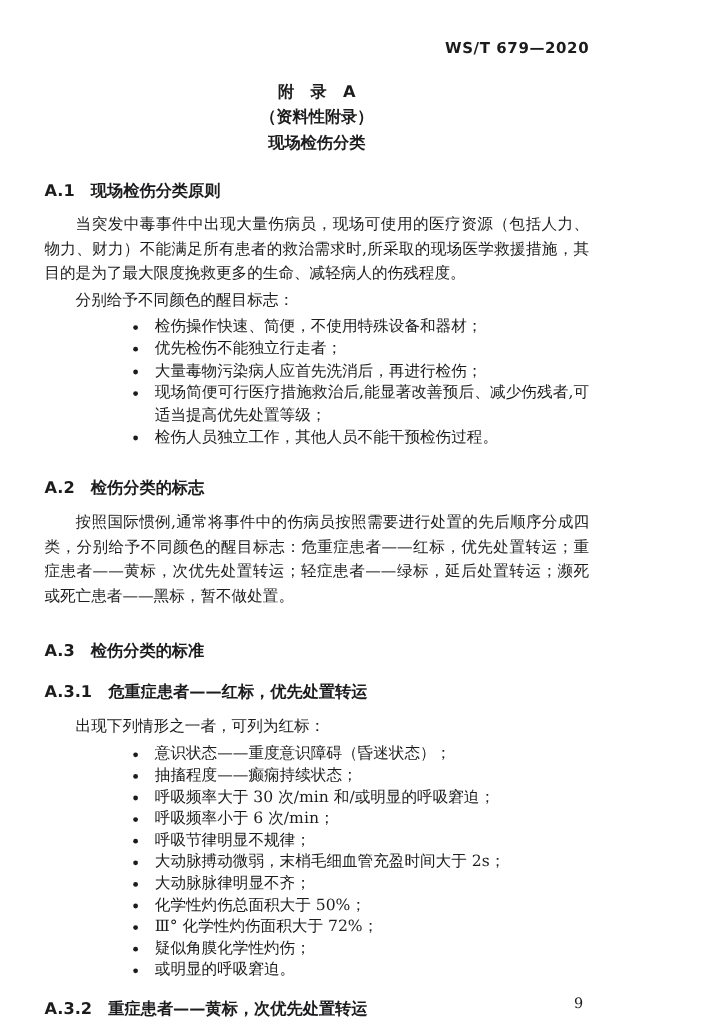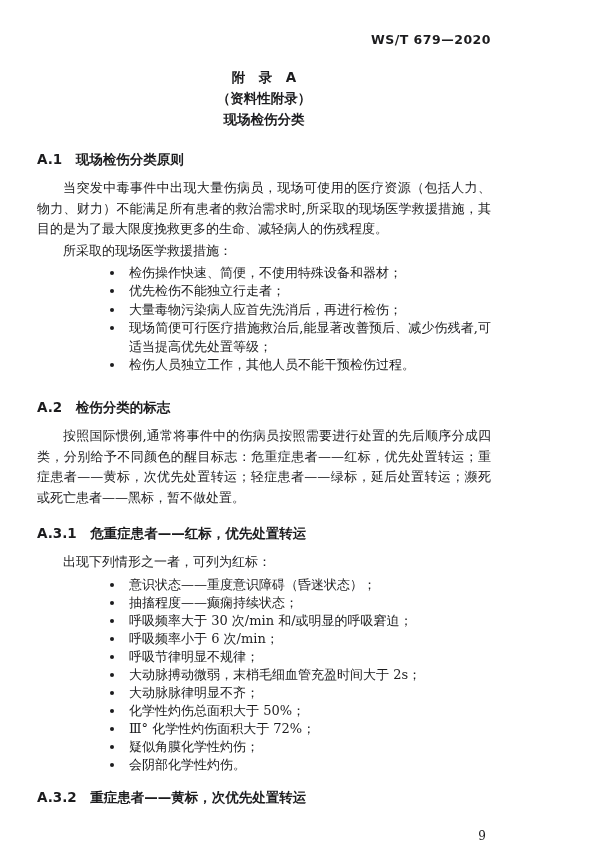--- a/index.html
+++ b/index.html
@@ -87,46 +87,47 @@
   </div>
 
   <div class="appendix-title-block">
     <div class="t-line">附　录　A</div>
     <div class="t-line">（资料性附录）</div>
     <div class="t-line">现场检伤分类</div>
   </div>
 
   <h2 class="sec-heading h-a1">A.1　现场检伤分类原则</h2>
   <p class="para">当突发中毒事件中出现大量伤病员，现场可使用的医疗资源（包括人力、物力、财力）不能满足所有患者的救治需求时,所采取的现场医学救援措施，其目的是为了最大限度挽救更多的生命、减轻病人的伤残程度。</p>
-  <p class="list-intro">所采取的现场医学救援措施：</p>
+  <p class="list-intro">分别给予不同颜色的醒目标志：</p>
   <ul class="bullet-list">
     <li>检伤操作快速、简便，不使用特殊设备和器材；</li>
     <li>优先检伤不能独立行走者；</li>
     <li>大量毒物污染病人应首先洗消后，再进行检伤；</li>
     <li>现场简便可行医疗措施救治后,能显著改善预后、减少伤残者,可适当提高优先处置等级；</li>
     <li>检伤人员独立工作，其他人员不能干预检伤过程。</li>
   </ul>
 
   <h2 class="sec-heading h-a2">A.2　检伤分类的标志</h2>
   <p class="para">按照国际惯例,通常将事件中的伤病员按照需要进行处置的先后顺序分成四类，分别给予不同颜色的醒目标志：危重症患者——红标，优先处置转运；重症患者——黄标，次优先处置转运；轻症患者——绿标，延后处置转运；濒死或死亡患者——黑标，暂不做处置。</p>
 
+  <h2 class="sec-heading h-a3">A.3　检伤分类的标准</h2>
 
   <h3 class="sec-heading h-a31">A.3.1　危重症患者——红标，优先处置转运</h3>
   <p class="list-intro" style="margin-top:10px;">出现下列情形之一者，可列为红标：</p>
   <ul class="bullet-list bullet-list-tight">
     <li>意识状态——重度意识障碍（昏迷状态）；</li>
     <li>抽搐程度——癫痫持续状态；</li>
     <li>呼吸频率大于 30 次/min 和/或明显的呼吸窘迫；</li>
     <li>呼吸频率小于 6 次/min；</li>
     <li>呼吸节律明显不规律；</li>
     <li>大动脉搏动微弱，末梢毛细血管充盈时间大于 2s；</li>
     <li>大动脉脉律明显不齐；</li>
     <li>化学性灼伤总面积大于 50%；</li>
     <li>Ⅲ° 化学性灼伤面积大于 72%；</li>
     <li>疑似角膜化学性灼伤；</li>
-    <li>会阴部化学性灼伤。</li>
+    <li>或明显的呼吸窘迫。</li>
   </ul>
 
   <h3 class="sec-heading h-a32">A.3.2　重症患者——黄标，次优先处置转运</h3>
 
   <div class="page-number">9</div>
 
 </div>
 
 </body></html>

